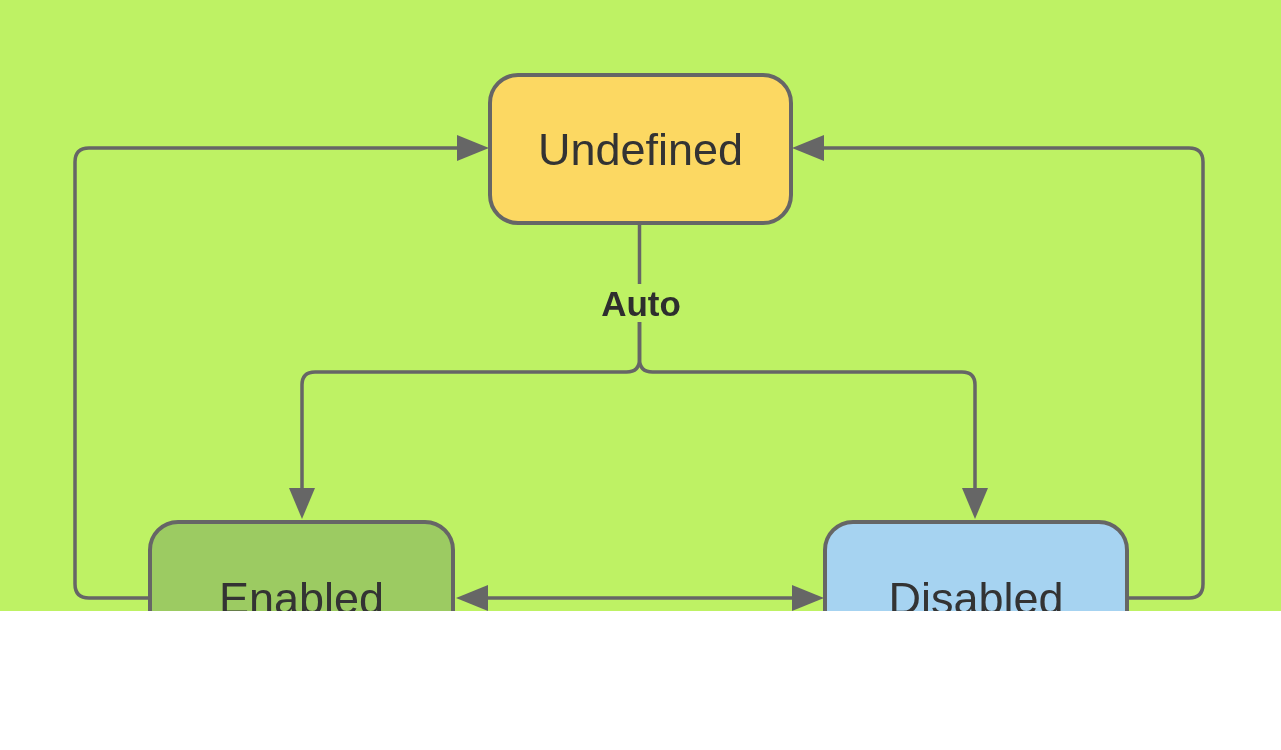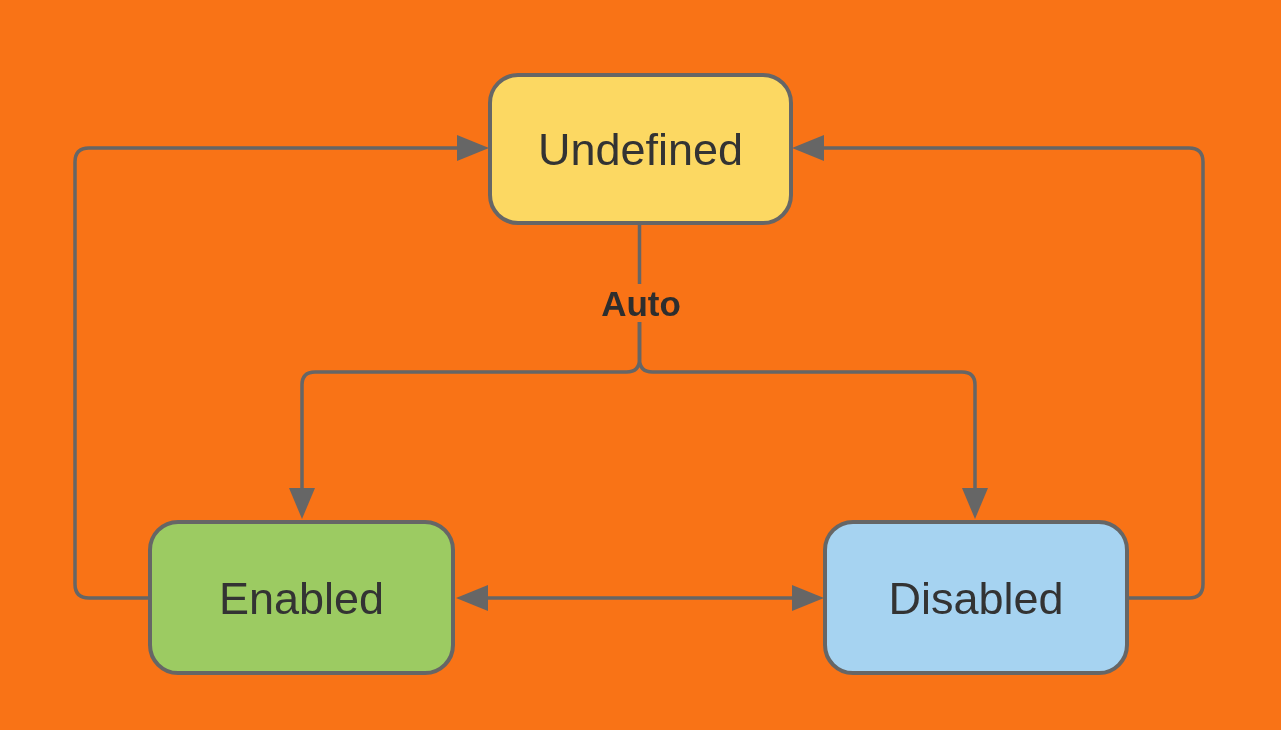--- a/index.html
+++ b/index.html
@@ -3,22 +3,22 @@
 <meta charset="utf-8">
 <style>
   html, body {
     margin: 0;
     padding: 0;
     background: #ffffff;
   }
   .canvas {
     position: relative;
     width: 1281px;
-    height: 730px;
-    background: #f97316;
+    height: 611px;
+    background: #bef264;
     overflow: hidden;
     font-family: "Liberation Sans", sans-serif;
   }
   svg.diagram {
     display: block;
     width: 1281px;
     height: 750px;
   }
   .edge {
     fill: none;

